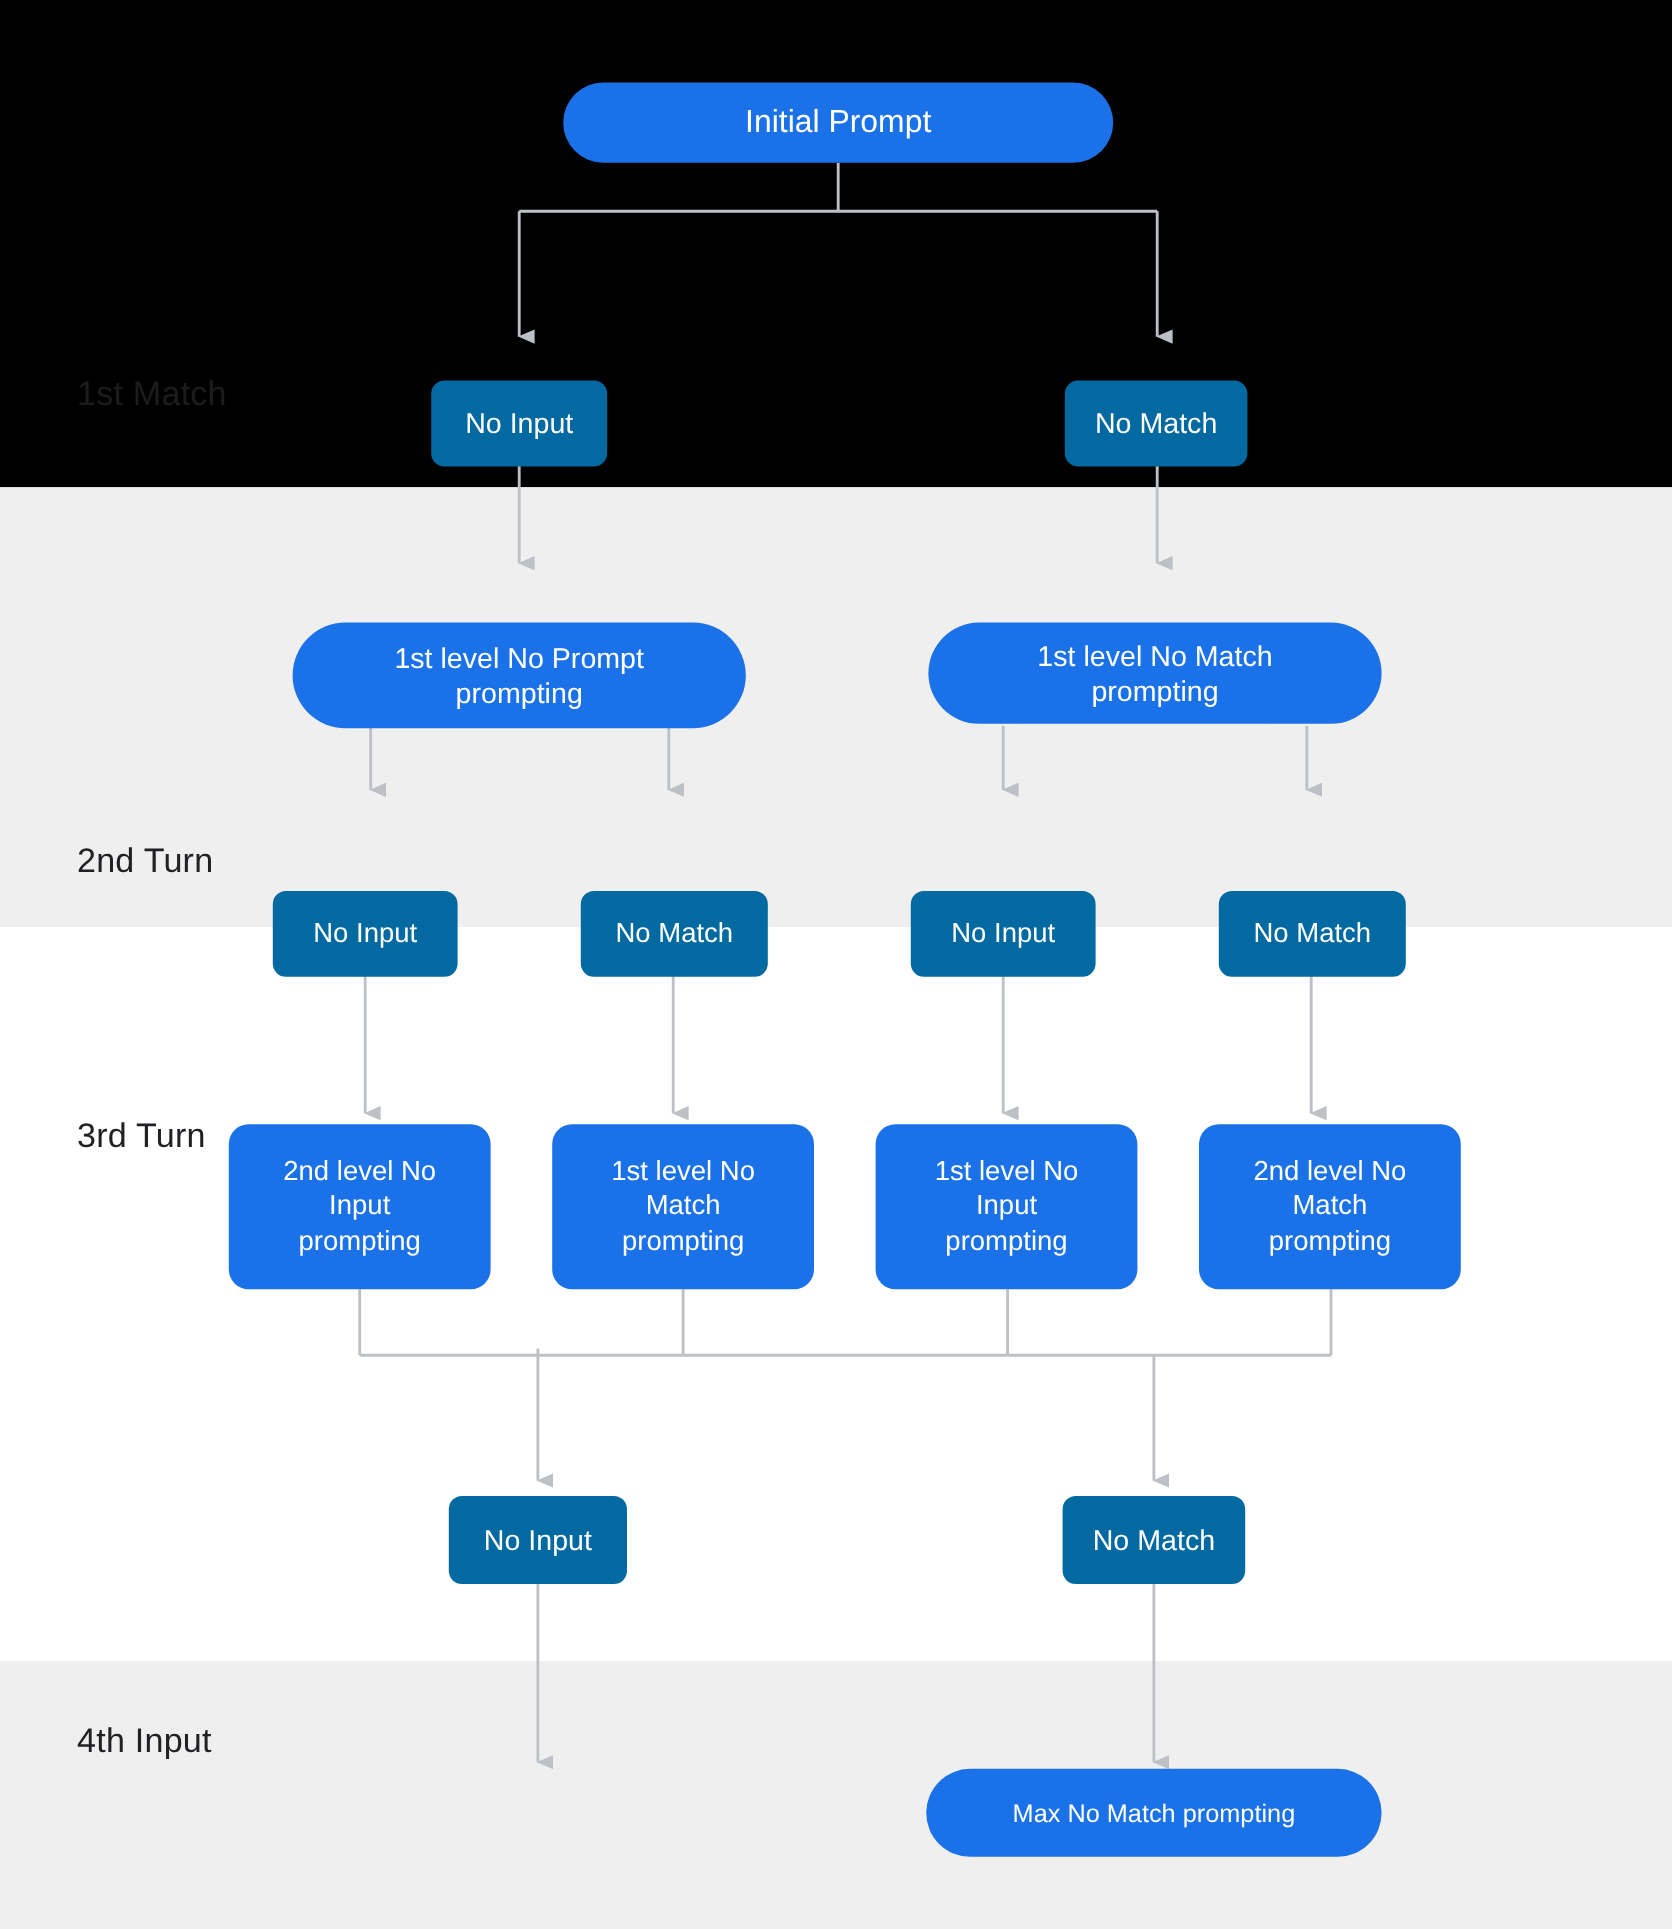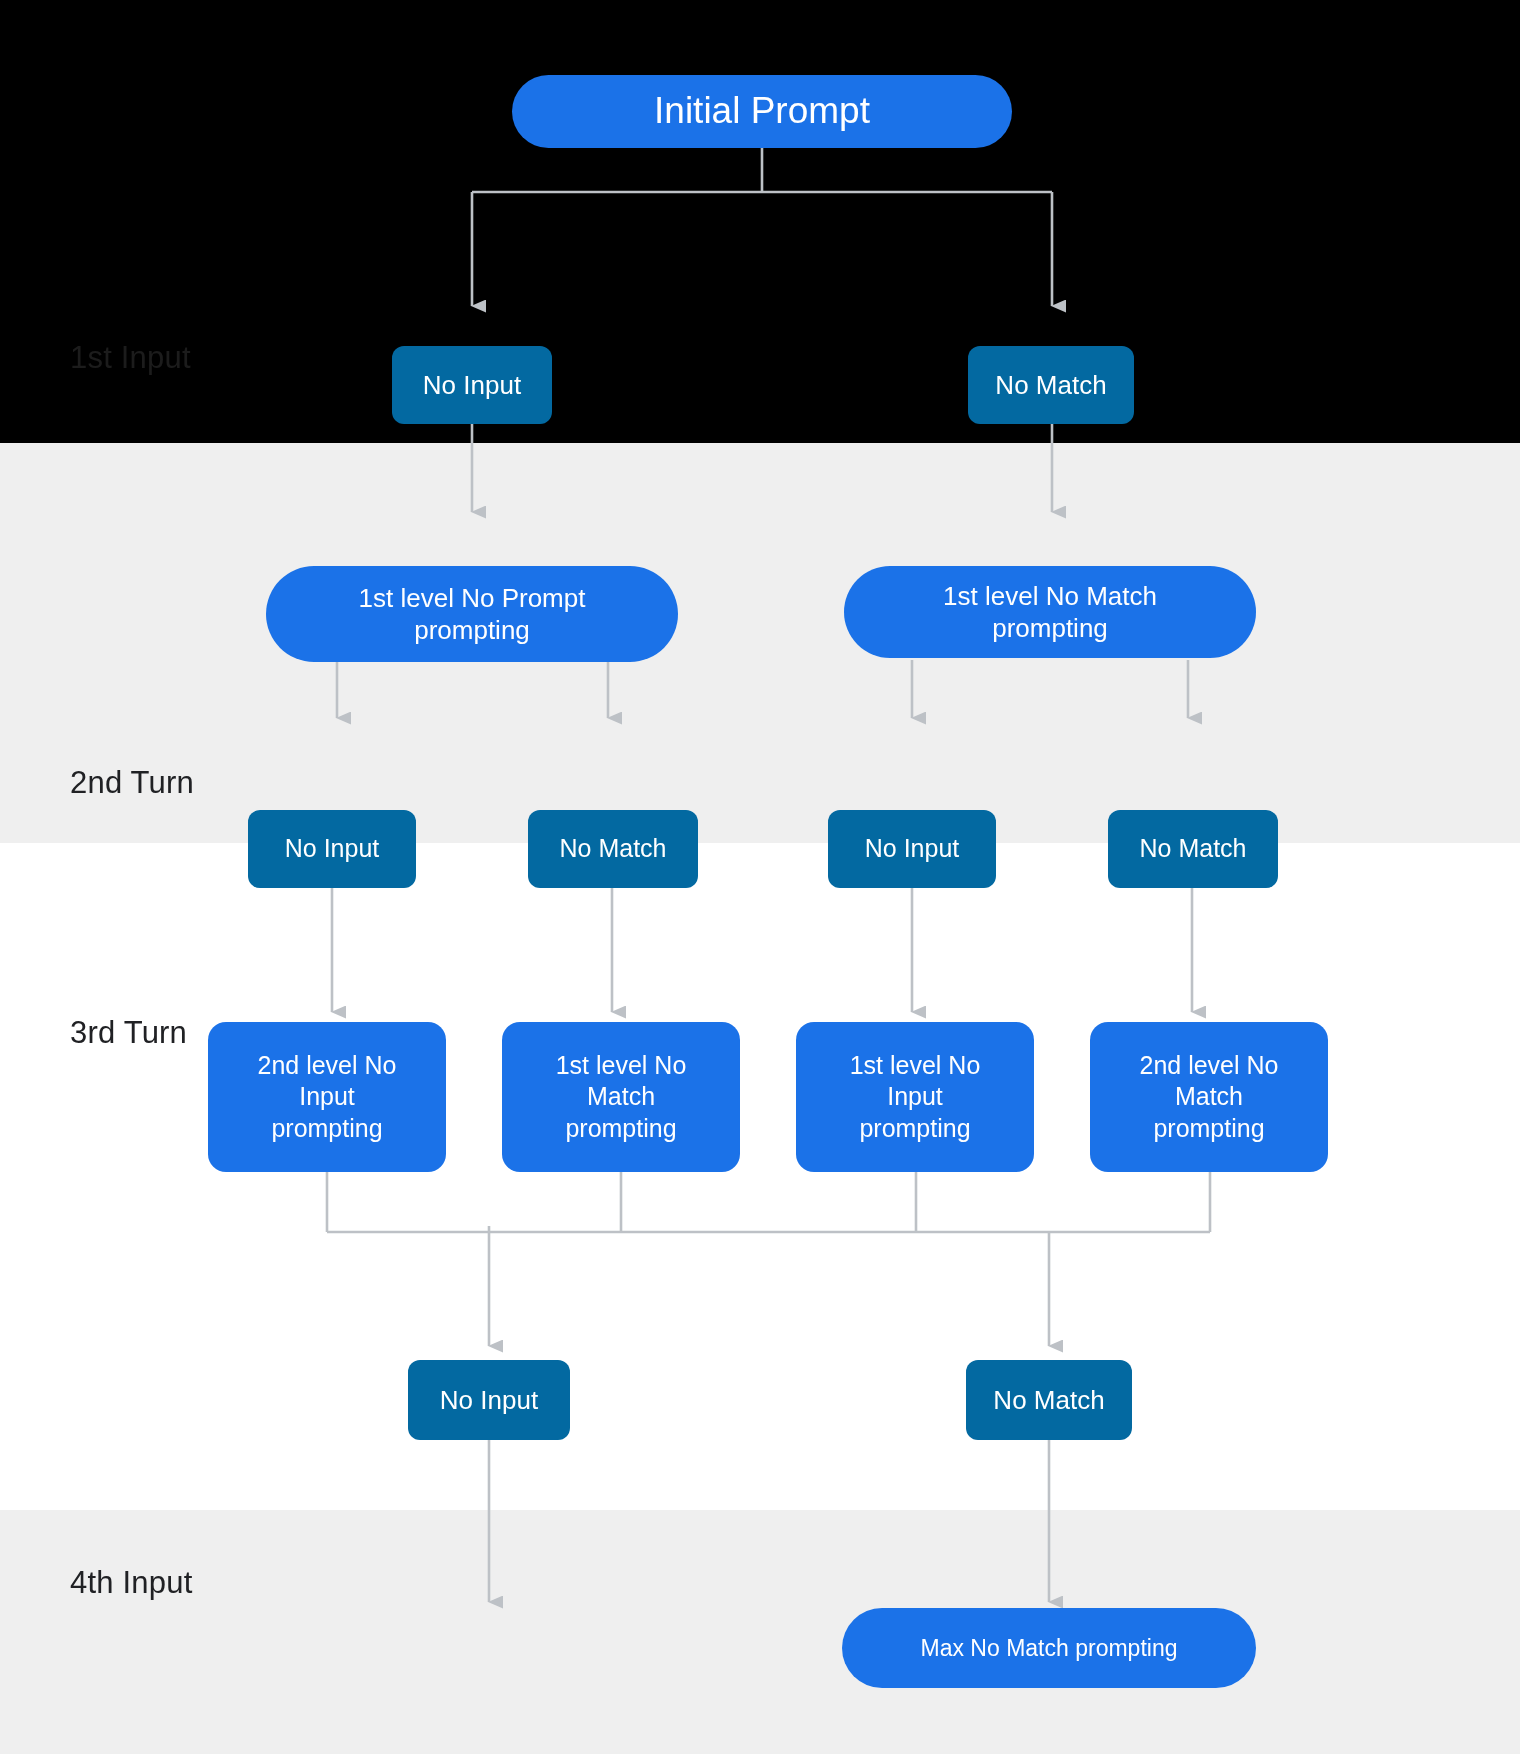--- a/index.html
+++ b/index.html
@@ -97,26 +97,26 @@
 
       <path d="M489,1232 L489,1226"></path>
       <path d="M489,1232 L489,1346" marker-end="url(#arrow)"></path>
       <path d="M1049,1232 L1049,1346" marker-end="url(#arrow)"></path>
 
       <path d="M489,1438 L489,1602" marker-end="url(#arrow)"></path>
       <path d="M1049,1438 L1049,1602" marker-end="url(#arrow)"></path>
     </g>
   </svg>
 
-  <div class="turn-label on-dark" style="left:70px;top:340px;">1st Input</div>
+  <div class="turn-label on-dark" style="left:70px;top:340px;">1st Match</div>
   <div class="turn-label" style="left:70px;top:765px;">2nd Turn</div>
   <div class="turn-label" style="left:70px;top:983px;margin-top:32px;">3rd Turn</div>
   <div class="turn-label" style="left:70px;top:1565px;">4th Input</div>
 
-  <div class="node blue pill" style="left:512px;top:75px;width:500px;height:73px;font-size:37px;">
+  <div class="node blue pill" style="left:512px;top:75px;width:500px;height:73px;font-size:29px;">
     <span class="label">Initial Prompt</span>
   </div>
 
   <div class="node green rrect" style="left:392px;top:346px;width:160px;height:78px;font-size:26px;">
     <span class="label">No Input</span>
   </div>
   <div class="node green rrect" style="left:968px;top:346px;width:166px;height:78px;font-size:26px;">
     <span class="label">No Match</span>
   </div>
 

